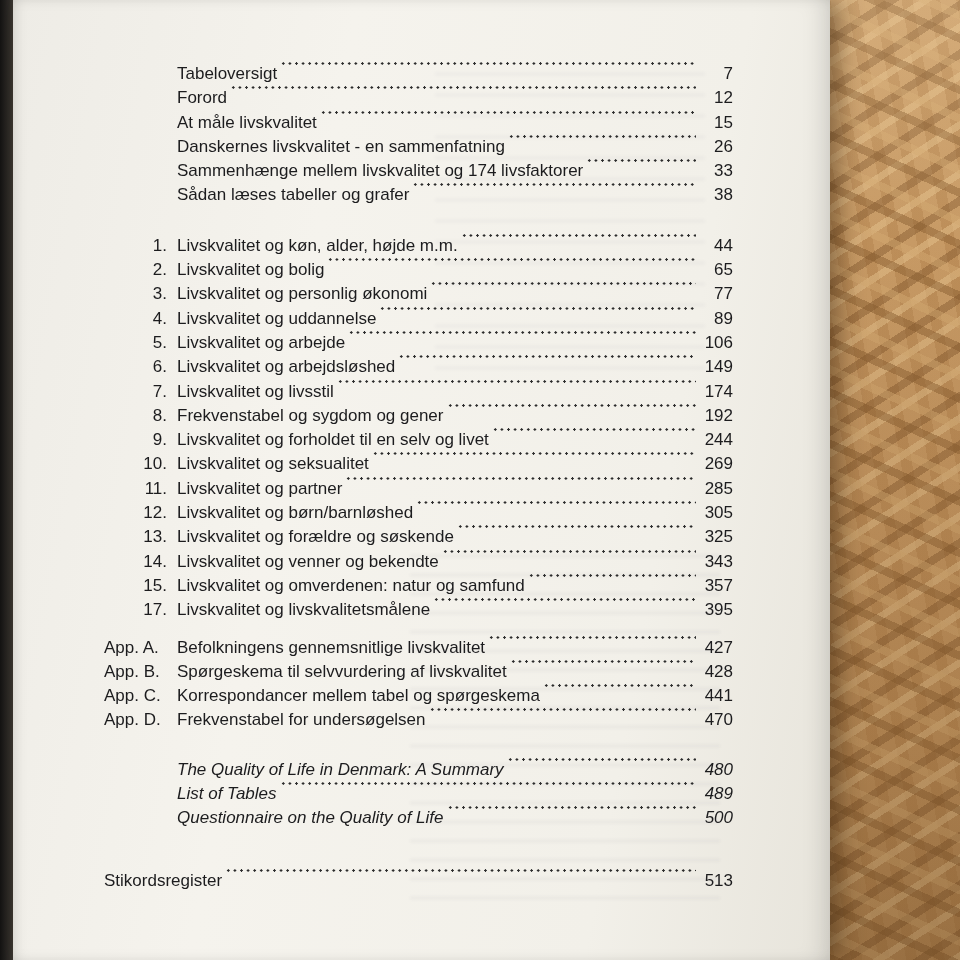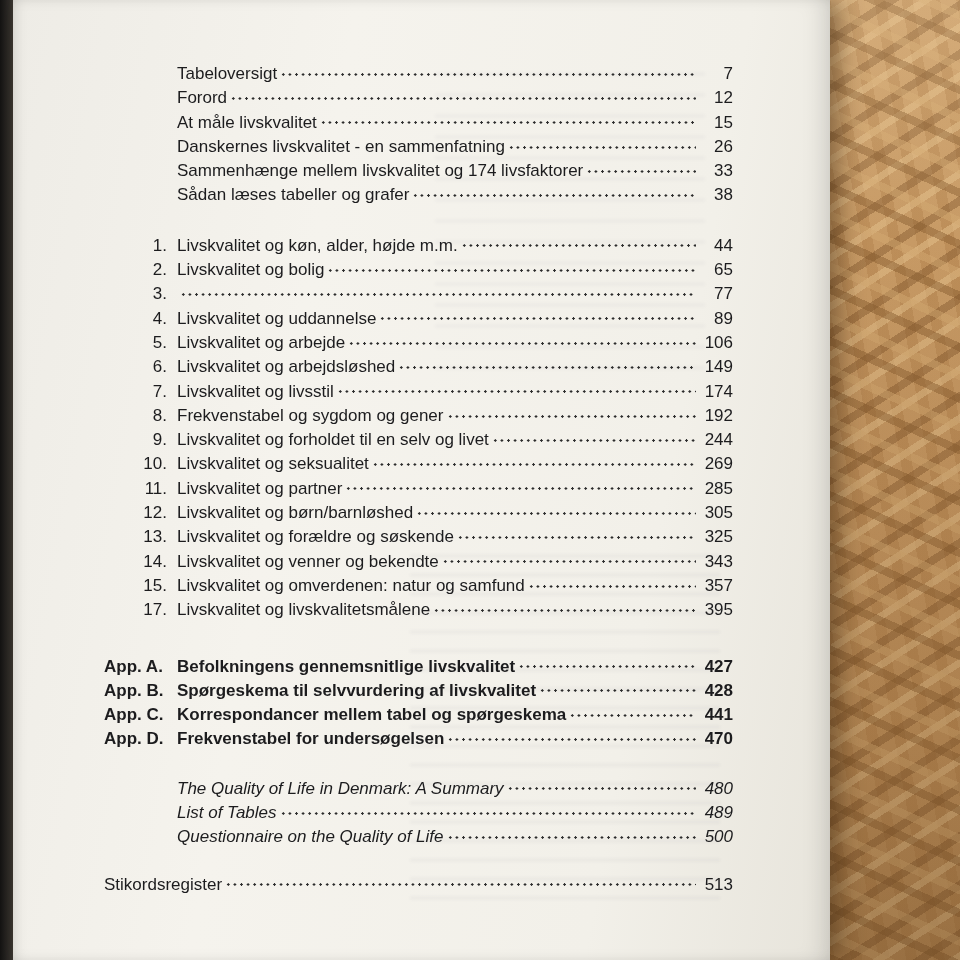--- a/index.html
+++ b/index.html
@@ -33,38 +33,38 @@
   
   .ghost { position:absolute; pointer-events:none; filter:blur(1px); }
   .ghost-a { right:110px; top:540px; width:310px; height:360px;
     background:repeating-linear-gradient(0deg, rgba(100,100,120,.045) 0 4px, rgba(0,0,0,0) 4px 19px); }
   .ghost-b { right:125px; top:60px; width:270px; height:310px;
     background:repeating-linear-gradient(0deg, rgba(100,100,120,.035) 0 4px, rgba(0,0,0,0) 4px 21px); }
 
   .content { position:absolute; left:0; top:0; width:100%; height:100%;
              padding:62px 97px 0 91px; color:#1c1c1e; font-size:17px; }
 
-  .row { display:flex; align-items:center; height:24.3px; line-height:24.3px; white-space:nowrap; }
+  .row { display:flex; align-items:flex-start; height:24.3px; line-height:24.3px; white-space:nowrap; }
   .row.indent { padding-left:73px; }
 
   .num { flex:0 0 63px; text-align:right; margin-right:10px; }
   .apps .num { text-align:left; }
 
   .title { flex:0 0 auto; }
 
   .leader { flex:1 1 auto; height:3px; margin:0 3px;
     background-image:radial-gradient(circle,#2c2c2c 1.05px,rgba(0,0,0,0) 1.4px);
     background-size:6.6px 3px; background-repeat:repeat-x; background-position:left center; }
 
   .pg { flex:0 0 auto; min-width:34px; text-align:right; }
 
   .sec.chapters { margin-top:26px; }
-  .sec.apps     { margin-top:32px;font-weight:bold; }
+  .sec.apps     { margin-top:13px; }
   .sec.eng      { margin-top:25px; }
-  .sec.idx      { margin-top:23px; }
+  .sec.idx      { margin-top:38px; }
 
   .eng .title, .eng .pg { font-style:italic; }
 </style>
 </head>
 <body>
 
 <div class="scene">
 
   <div class="spine"></div>
   <div class="wood"></div>
@@ -118,20 +118,21 @@
           <span class="pg">44</span>
         </div>
           <div class="row">
           <span class="num">2.</span>
           <span class="title">Livskvalitet og bolig</span>
           <span class="leader"></span>
           <span class="pg">65</span>
         </div>
           <div class="row">
           <span class="num">3.</span>
+          <span class="title">Livskvalitet og personlig økonomi</span>
           <span class="leader"></span>
           <span class="pg">77</span>
         </div>
           <div class="row">
           <span class="num">4.</span>
           <span class="title">Livskvalitet og uddannelse</span>
           <span class="leader"></span>
           <span class="pg">89</span>
         </div>
           <div class="row">

